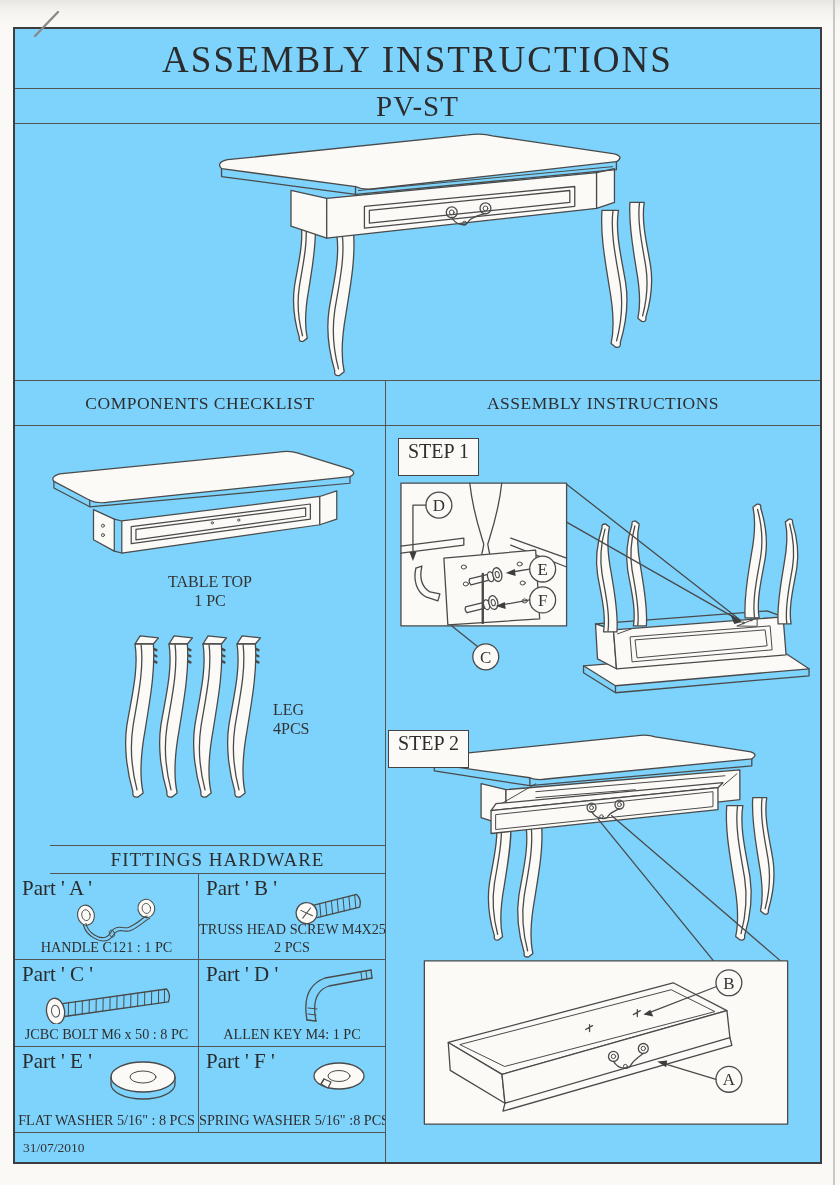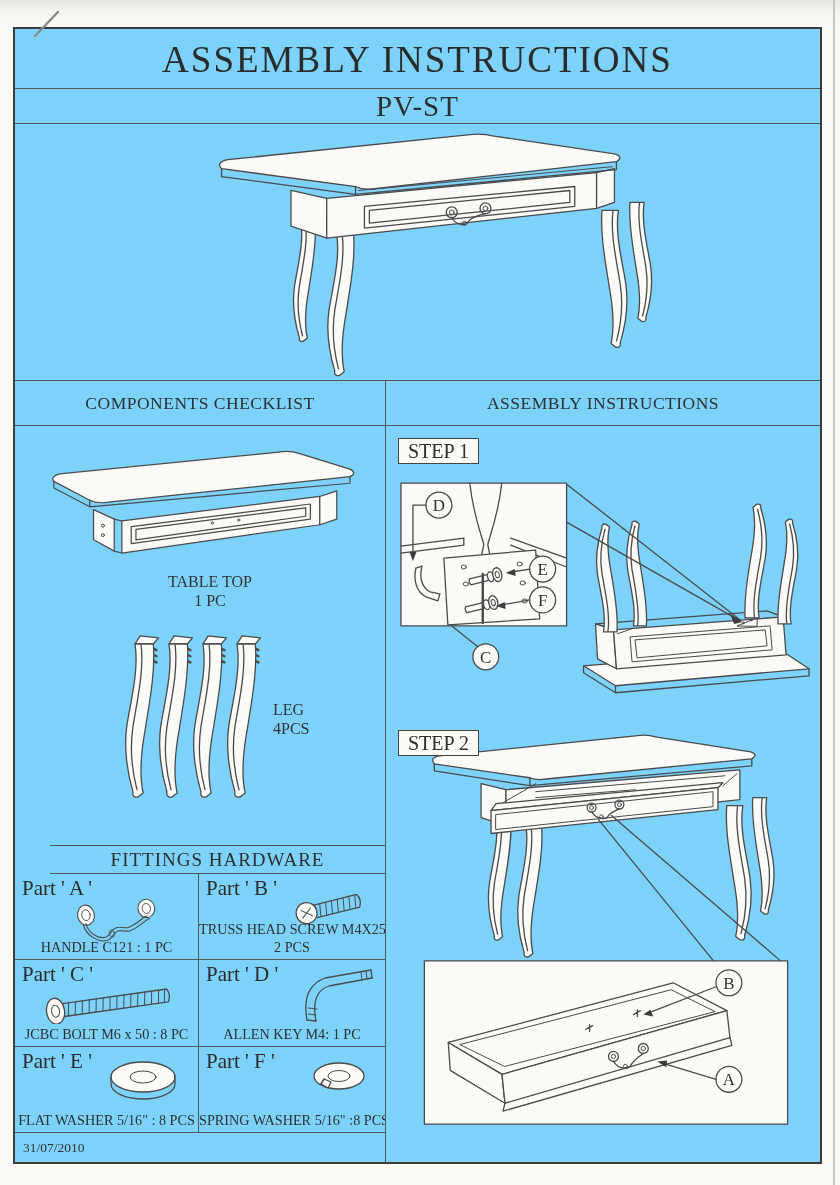--- a/index.html
+++ b/index.html
@@ -35,21 +35,21 @@
   .part-cell{position:relative;border-right:1.5px solid #555;border-bottom:1.5px solid #555;overflow:hidden;}
   .part-cell.rt{border-right:none;}
   .part-cell.bt{border-bottom:none;}
   .parts-grid{border-bottom:1.5px solid #555;}
   .part-label{position:absolute;left:7px;top:2px;font-size:21px;color:#2b2b2b;}
   .part-desc{position:absolute;left:0;right:0;bottom:3px;text-align:center;font-size:14.2px;white-space:nowrap;color:#2f2f2f;}
   .part-desc.two{bottom:21px;}
   .part-qty{position:absolute;left:0;right:0;bottom:3px;text-align:center;font-size:14.2px;color:#2f2f2f;}
   .picon{position:absolute;}
   .date-row{height:29px;display:flex;align-items:center;padding-left:8px;font-size:13.5px;color:#333;}
-  .step-label{position:absolute;border:1.5px solid #444;padding:1px 9px 0 9px;font-size:20px;background:#fbfaf7;z-index:3;}
+  .step-label{position:absolute;border:1.5px solid #444;padding:1px 9px 12px 9px;font-size:20px;background:#fbfaf7;z-index:3;}
   svg{display:block;}
   .s{fill:none;stroke:#4a4a4a;stroke-width:1.3;stroke-linecap:round;stroke-linejoin:round;}
   .f{fill:#fbfaf7;stroke:#4a4a4a;stroke-width:1.3;stroke-linejoin:round;}
   .thin{stroke-width:1;}
   .thick{stroke-width:2.4;}
   .callout-text{font-family:"Liberation Serif",serif;font-size:17px;fill:#333;text-anchor:middle;}
   .ah{fill:#3d3d3d;stroke:none;}
   .pencil{position:absolute;left:22px;top:2px;z-index:5;}
 </style>
 </head>
@@ -337,21 +337,21 @@
           </g>
           <g>
             <circle class="f" cx="100" cy="231" r="13"></circle>
             <text class="callout-text" x="100" y="237">C</text>
             <path class="s" d="M92,221 L66,200"></path>
           </g>
         </svg>
       </div>
 
       <div style="position:relative;height:420px;">
-        <div class="step-label" style="left:12px;top:4px;">STEP 2</div>
+        <div class="step-label" style="left:2px;top:4px;">STEP 2</div>
         <svg width="437" height="418" viewBox="0 0 438 420" style="position:absolute;left:0;top:0;">
 
           <g transform="translate(110,92) scale(0.82)">
             <path class="f" vector-effect="non-scaling-stroke" d="M0,0 C4,25 -4,55 -8,80 C-11,100 -8,125 -2,145 Q-3,151 3,150 L8,146 C4,128 6,106 10,84 C14,58 20,28 18,0 Z"></path>
             <path class="s" vector-effect="non-scaling-stroke" d="M6,1 C9,26 2,56 -2,81 C-5,101 -3,124 2,143"></path>
           </g>
           <g transform="translate(140,100) scale(0.88)">
             <path class="f" vector-effect="non-scaling-stroke" d="M0,0 C4,25 -4,55 -8,80 C-11,100 -8,125 -2,145 Q-3,151 3,150 L8,146 C4,128 6,106 10,84 C14,58 20,28 18,0 Z"></path>
             <path class="s" vector-effect="non-scaling-stroke" d="M6,1 C9,26 2,56 -2,81 C-5,101 -3,124 2,143"></path>
           </g>

